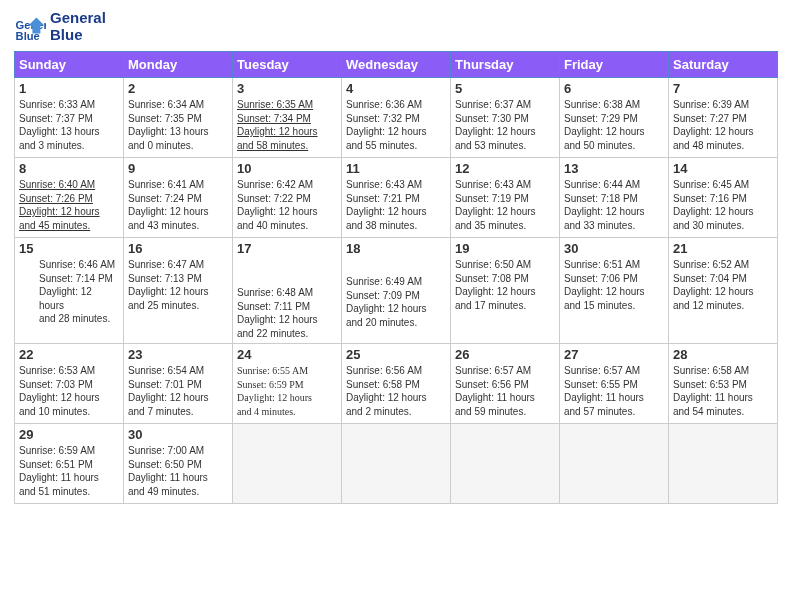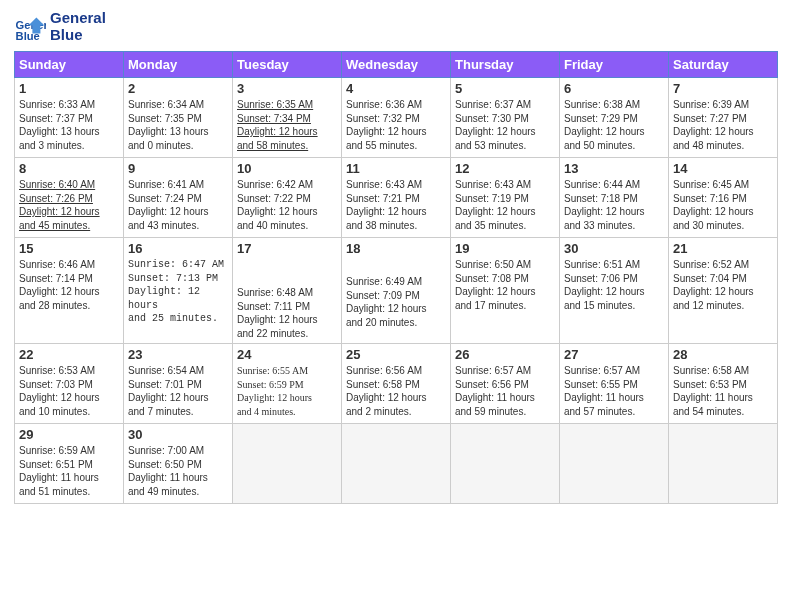--- a/index.html
+++ b/index.html
@@ -208,28 +208,28 @@
             <div class="day-num">14</div>
             <div class="day-info" style="white-space: pre-line;">Sunrise: 6:45 AM
 Sunset: 7:16 PM
 Daylight: 12 hours
 and 30 minutes.</div>
           </td>
         </tr>
         <tr>
           <td>
             <div class="day-num">15</div>
-            <div class="day-info" style="white-space: pre-line;">Sunrise: 6:46 AM
+            <div class="day-info" style="white-space: pre-line; margin-left: 20px;">Sunrise: 6:46 AM
 Sunset: 7:14 PM
 Daylight: 12 hours
 and 28 minutes.</div>
           </td>
           <td>
             <div class="day-num">16</div>
-            <div class="day-info" style="white-space: pre-line; font-family: Liberation Mono, monospace;">Sunrise: 6:47 AM
+            <div class="day-info" style="white-space: pre-line;">Sunrise: 6:47 AM
 Sunset: 7:13 PM
 Daylight: 12 hours
 and 25 minutes.</div>
           </td>
           <td>
             <div class="day-num">17</div>
             <div class="day-info" style="white-space: pre-line; margin-top: 30px;">Sunrise: 6:48 AM
 Sunset: 7:11 PM
 Daylight: 12 hours
 and 22 minutes.</div>

